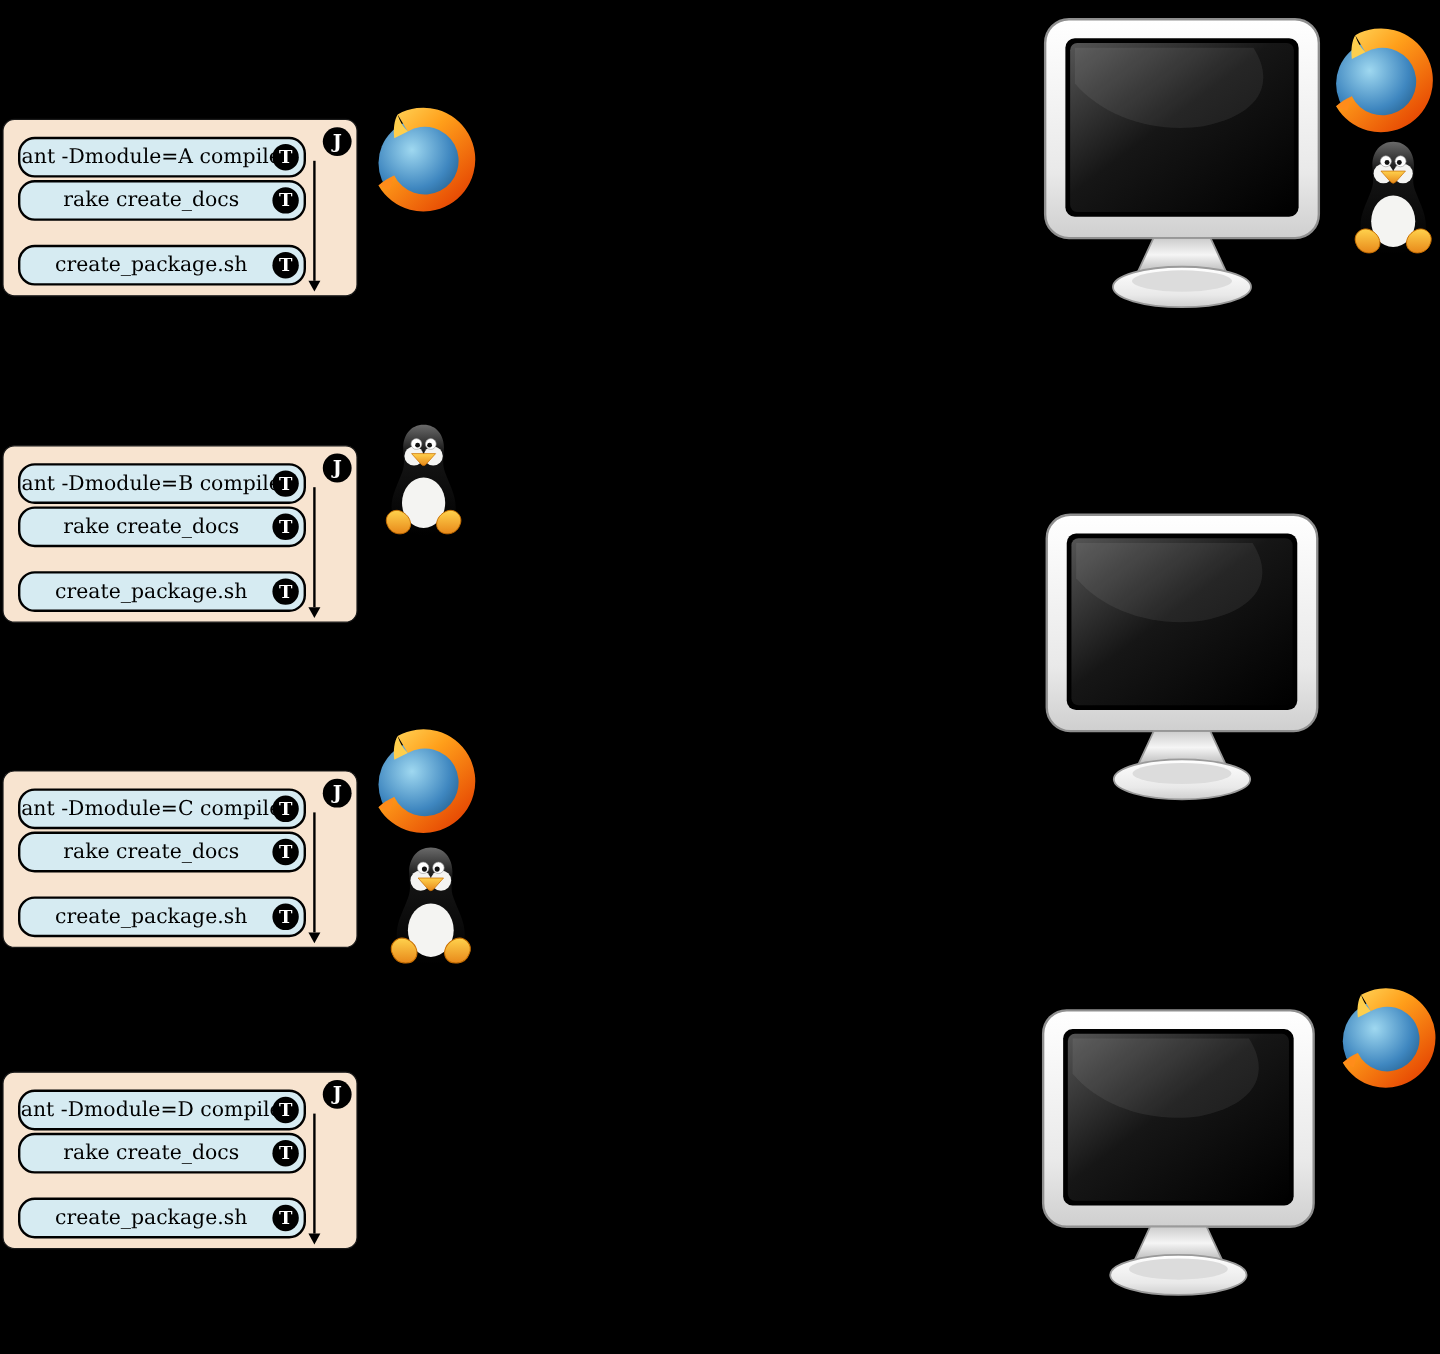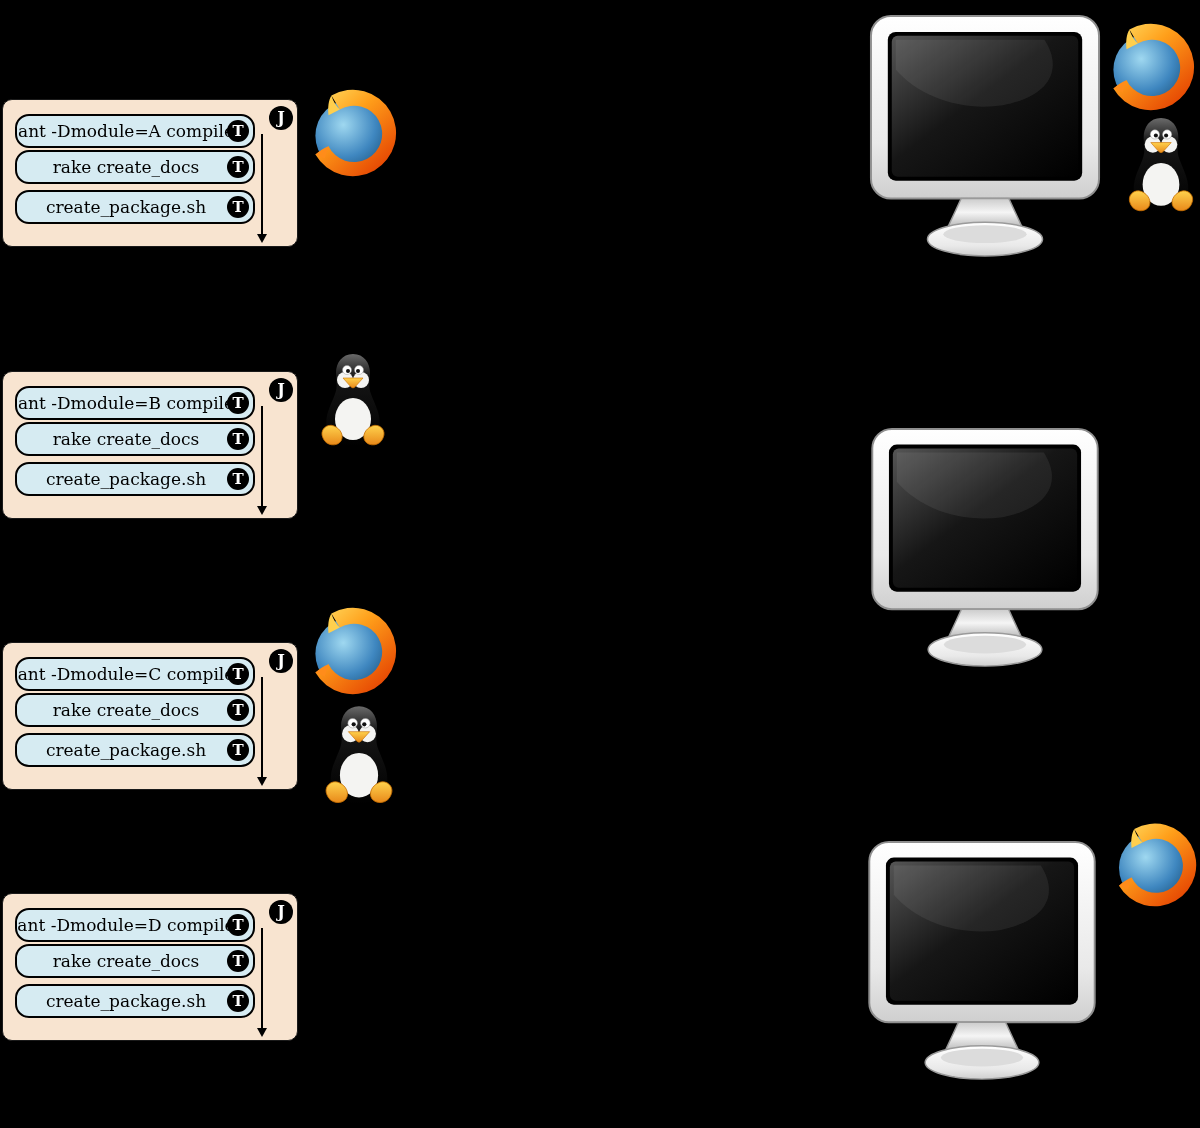--- a/index.html
+++ b/index.html
@@ -15,21 +15,21 @@
     position:absolute; left:2px; width:296px; height:148px;
     background:#f8e4d0; border:1px solid #1a1a1a; border-radius:10px;
   }
   .task-box {
     position:absolute; left:12px; width:240px; height:34px;
     background:#d6ebf2; border:2px solid #000; border-radius:14px;
     display:flex; align-items:center; justify-content:center;
   }
   .task-box.t0 { top:14px; }
   .task-box.t1 { top:50px; }
-  .task-box.t2 { top:90px; }
+  .task-box.t2 { top:104px; }
   .task-label { font-size:17px; color:#000; padding-right:18px; white-space:nowrap; }
   .badge {
     position:absolute; background:#000; color:#fff; border-radius:50%;
     display:flex; align-items:center; justify-content:center; font-weight:bold;
     line-height:1;
   }
   .task-badge { width:22px; height:22px; right:4px; top:4px; font-size:15px; }
   .job-badge  { width:24px; height:24px; top:6px; right:4px; font-size:16px; }
   .flow-arrow {
     position:absolute; top:34px; right:34px; width:2px; height:100px; background:#000;

